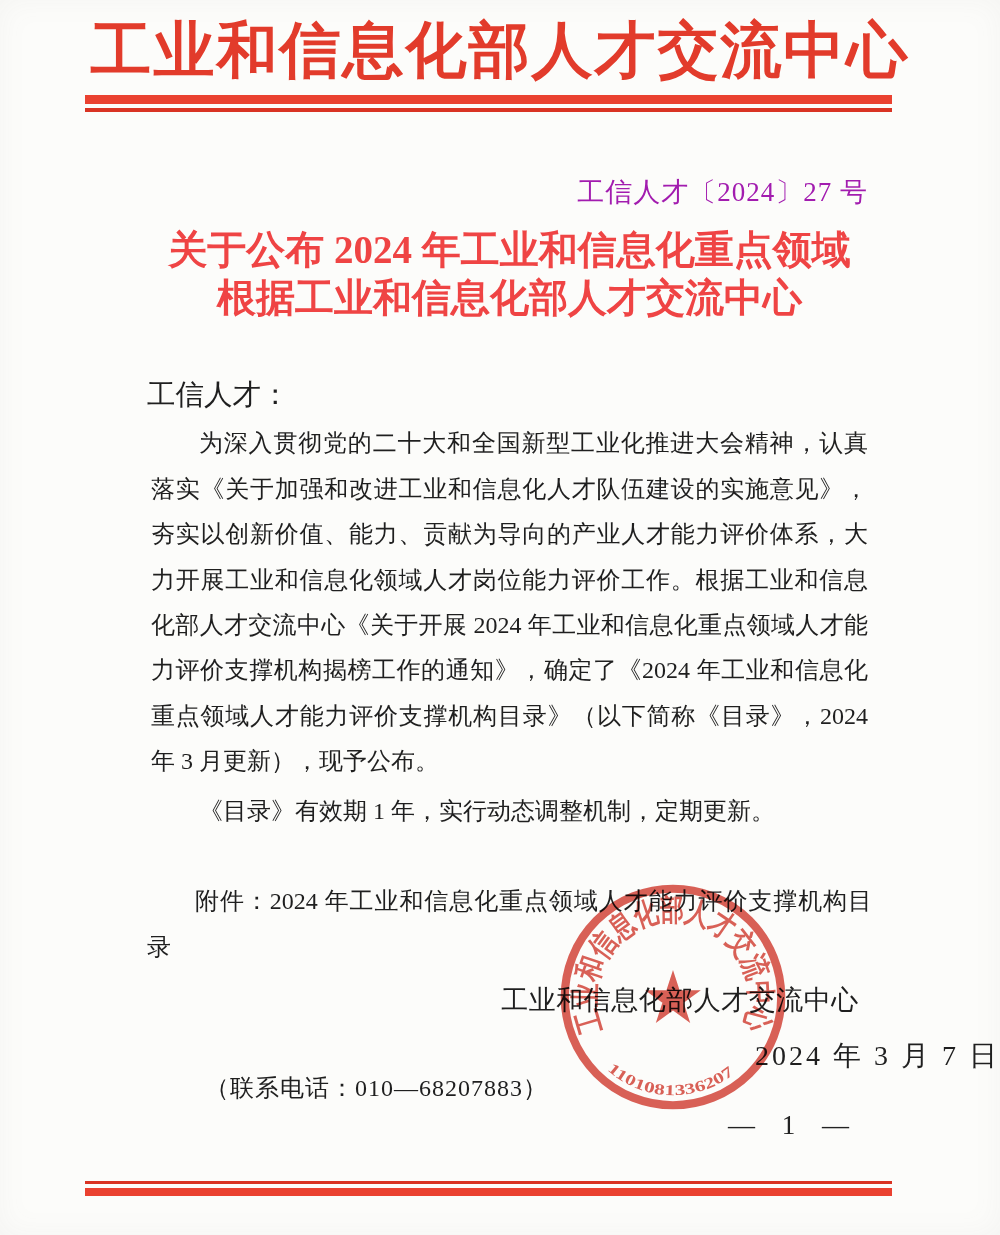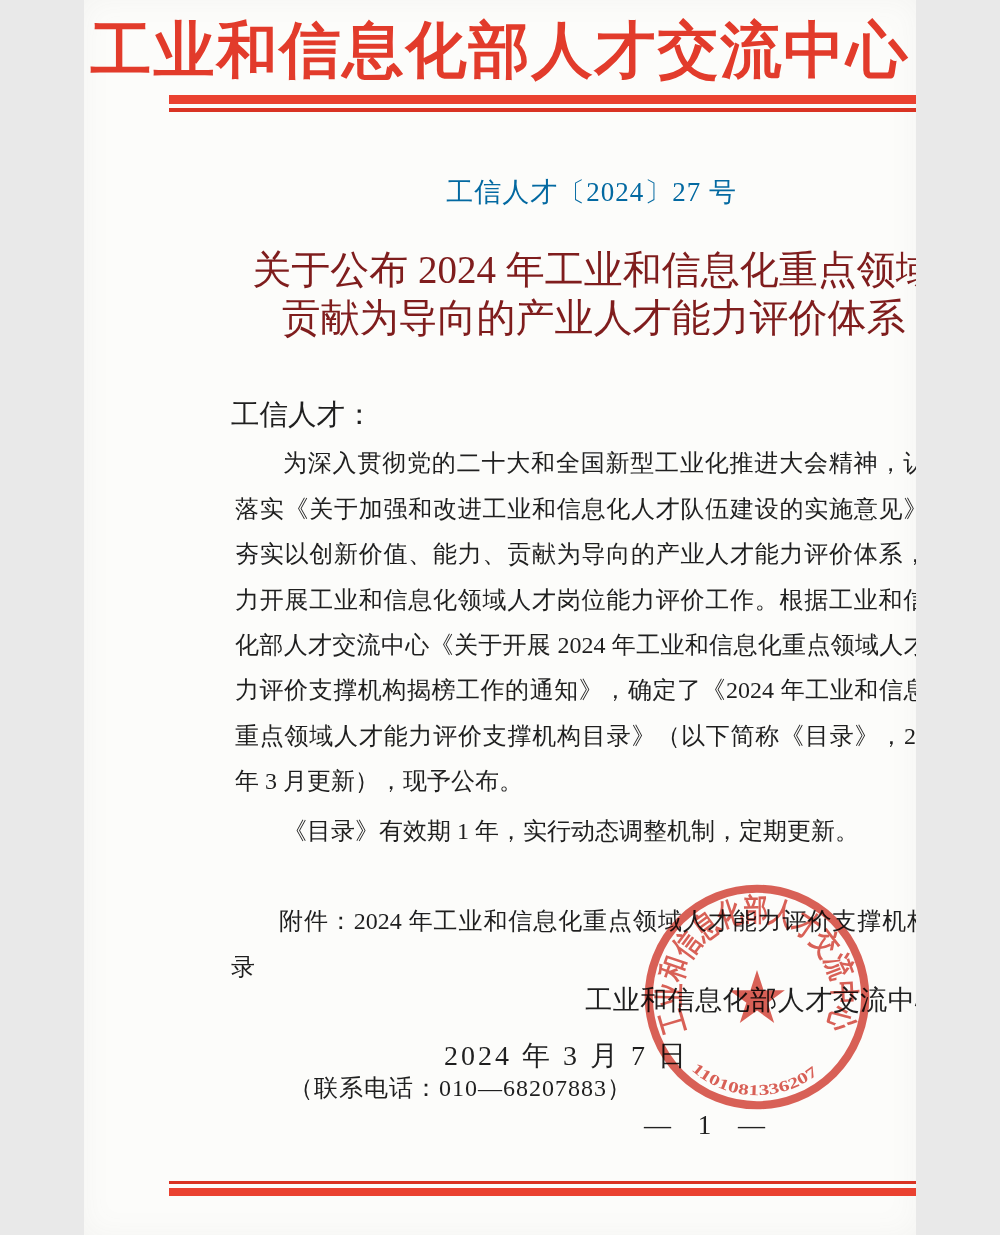--- a/index.html
+++ b/index.html
@@ -1,18 +1,18 @@
 <!DOCTYPE html>
 <html><head>
 <meta charset="utf-8">
 <style>
   html, body { margin: 0; padding: 0; background: #e9e9e9; }
   .page {
     position: relative;
-    width: 832px;
+    width: 1000px;
     height: 1235px;
     margin: 0 auto;
     background: #fcfcfa;
     font-family: "Liberation Serif", "DejaVu Serif", serif;
     color: #1f1f1f;
     overflow: hidden;
     box-shadow: inset 0 0 30px rgba(120,120,120,0.06);
   }
 
   
@@ -31,32 +31,32 @@
   .rule-thick-top    { top: 95px;   height: 9px; background: #ea4130; }
   .rule-thin-top     { top: 108px;  height: 4px; background: #d93323; }
   .rule-thin-bottom  { top: 1181px; height: 3px; background: #d93323; }
   .rule-thick-bottom { top: 1188px; height: 8px; background: #ea4130; }
 
   
   .content { position: absolute; left: 147px; top: 160px; width: 725px; }
 
   .doc-number {
     margin: 14px 4px 0 0;
-    text-align: center;
+    text-align: right;
     font-size: 27px;
     letter-spacing: 1px;
-    color: #0369a1;
+    color: #a21caf;
   }
   .doc-title {
-    margin-top: 36px;
+    margin-top: 16px;
     text-align: center;
     font-size: 39px;
     line-height: 48px;
-    font-weight: normal;
-    color: #7f1d1d;
+    font-weight: bold;
+    color: #ef4444;
   }
   .salutation {
     margin-top: 50px;
     font-size: 28.5px;
     line-height: 45.4px;
   }
   .para {
     margin: 4px;
     font-size: 24px;
     line-height: 45.4px;
@@ -73,21 +73,21 @@
     text-indent: 2em;
   }
 
   
   .sig-org {
     position: absolute; top: 982px; left: 360px; width: 640px;
     text-align: center; font-size: 27px; letter-spacing: 0.5px;
   }
   .sig-date {
     position: absolute; top: 1037px; left: 360px; width: 640px;
-    text-align: left; font-size: 28px; letter-spacing: 3px;
+    text-align: right; font-size: 28px; letter-spacing: 3px;
   }
   .contact {
     position: absolute; top: 1072px; left: 205px;
     font-size: 24px; letter-spacing: 1px;
   }
   .page-number {
     position: absolute; top: 1110px; right: 145px;
     font-size: 27px; letter-spacing: 6px; word-spacing: 8px;
     color: #222;
   }
@@ -111,21 +111,21 @@
 
   <div class="org-title">工业和信息化部人才交流中心</div>
   <div class="rule rule-thick-top"></div>
   <div class="rule rule-thin-top"></div>
 
   <div class="content">
     <div class="doc-number">工信人才〔2024〕27 号</div>
 
     <div class="doc-title">
       <div>关于公布 2024 年工业和信息化重点领域</div>
-      <div>贡献为导向的产业人才能力评价体系</div>
+      <div>根据工业和信息化部人才交流中心</div>
     </div>
 
     <div class="salutation">工信人才：</div>
     <p class="para">为深入贯彻党的二十大和全国新型工业化推进大会精神，认真落实《关于加强和改进工业和信息化人才队伍建设的实施意见》，夯实以创新价值、能力、贡献为导向的产业人才能力评价体系，大力开展工业和信息化领域人才岗位能力评价工作。根据工业和信息化部人才交流中心《关于开展 2024 年工业和信息化重点领域人才能力评价支撑机构揭榜工作的通知》，确定了《2024 年工业和信息化重点领域人才能力评价支撑机构目录》（以下简称《目录》，2024 年 3 月更新），现予公布。</p>
     <p class="para">《目录》有效期 1 年，实行动态调整机制，定期更新。</p>
     <p class="attachment">附件：2024 年工业和信息化重点领域人才能力评价支撑机构目录</p>
   </div>
 
   <div class="sig-org">工业和信息化部人才交流中心</div>
   <div class="sig-date">2024 年 3 月 7 日</div>

